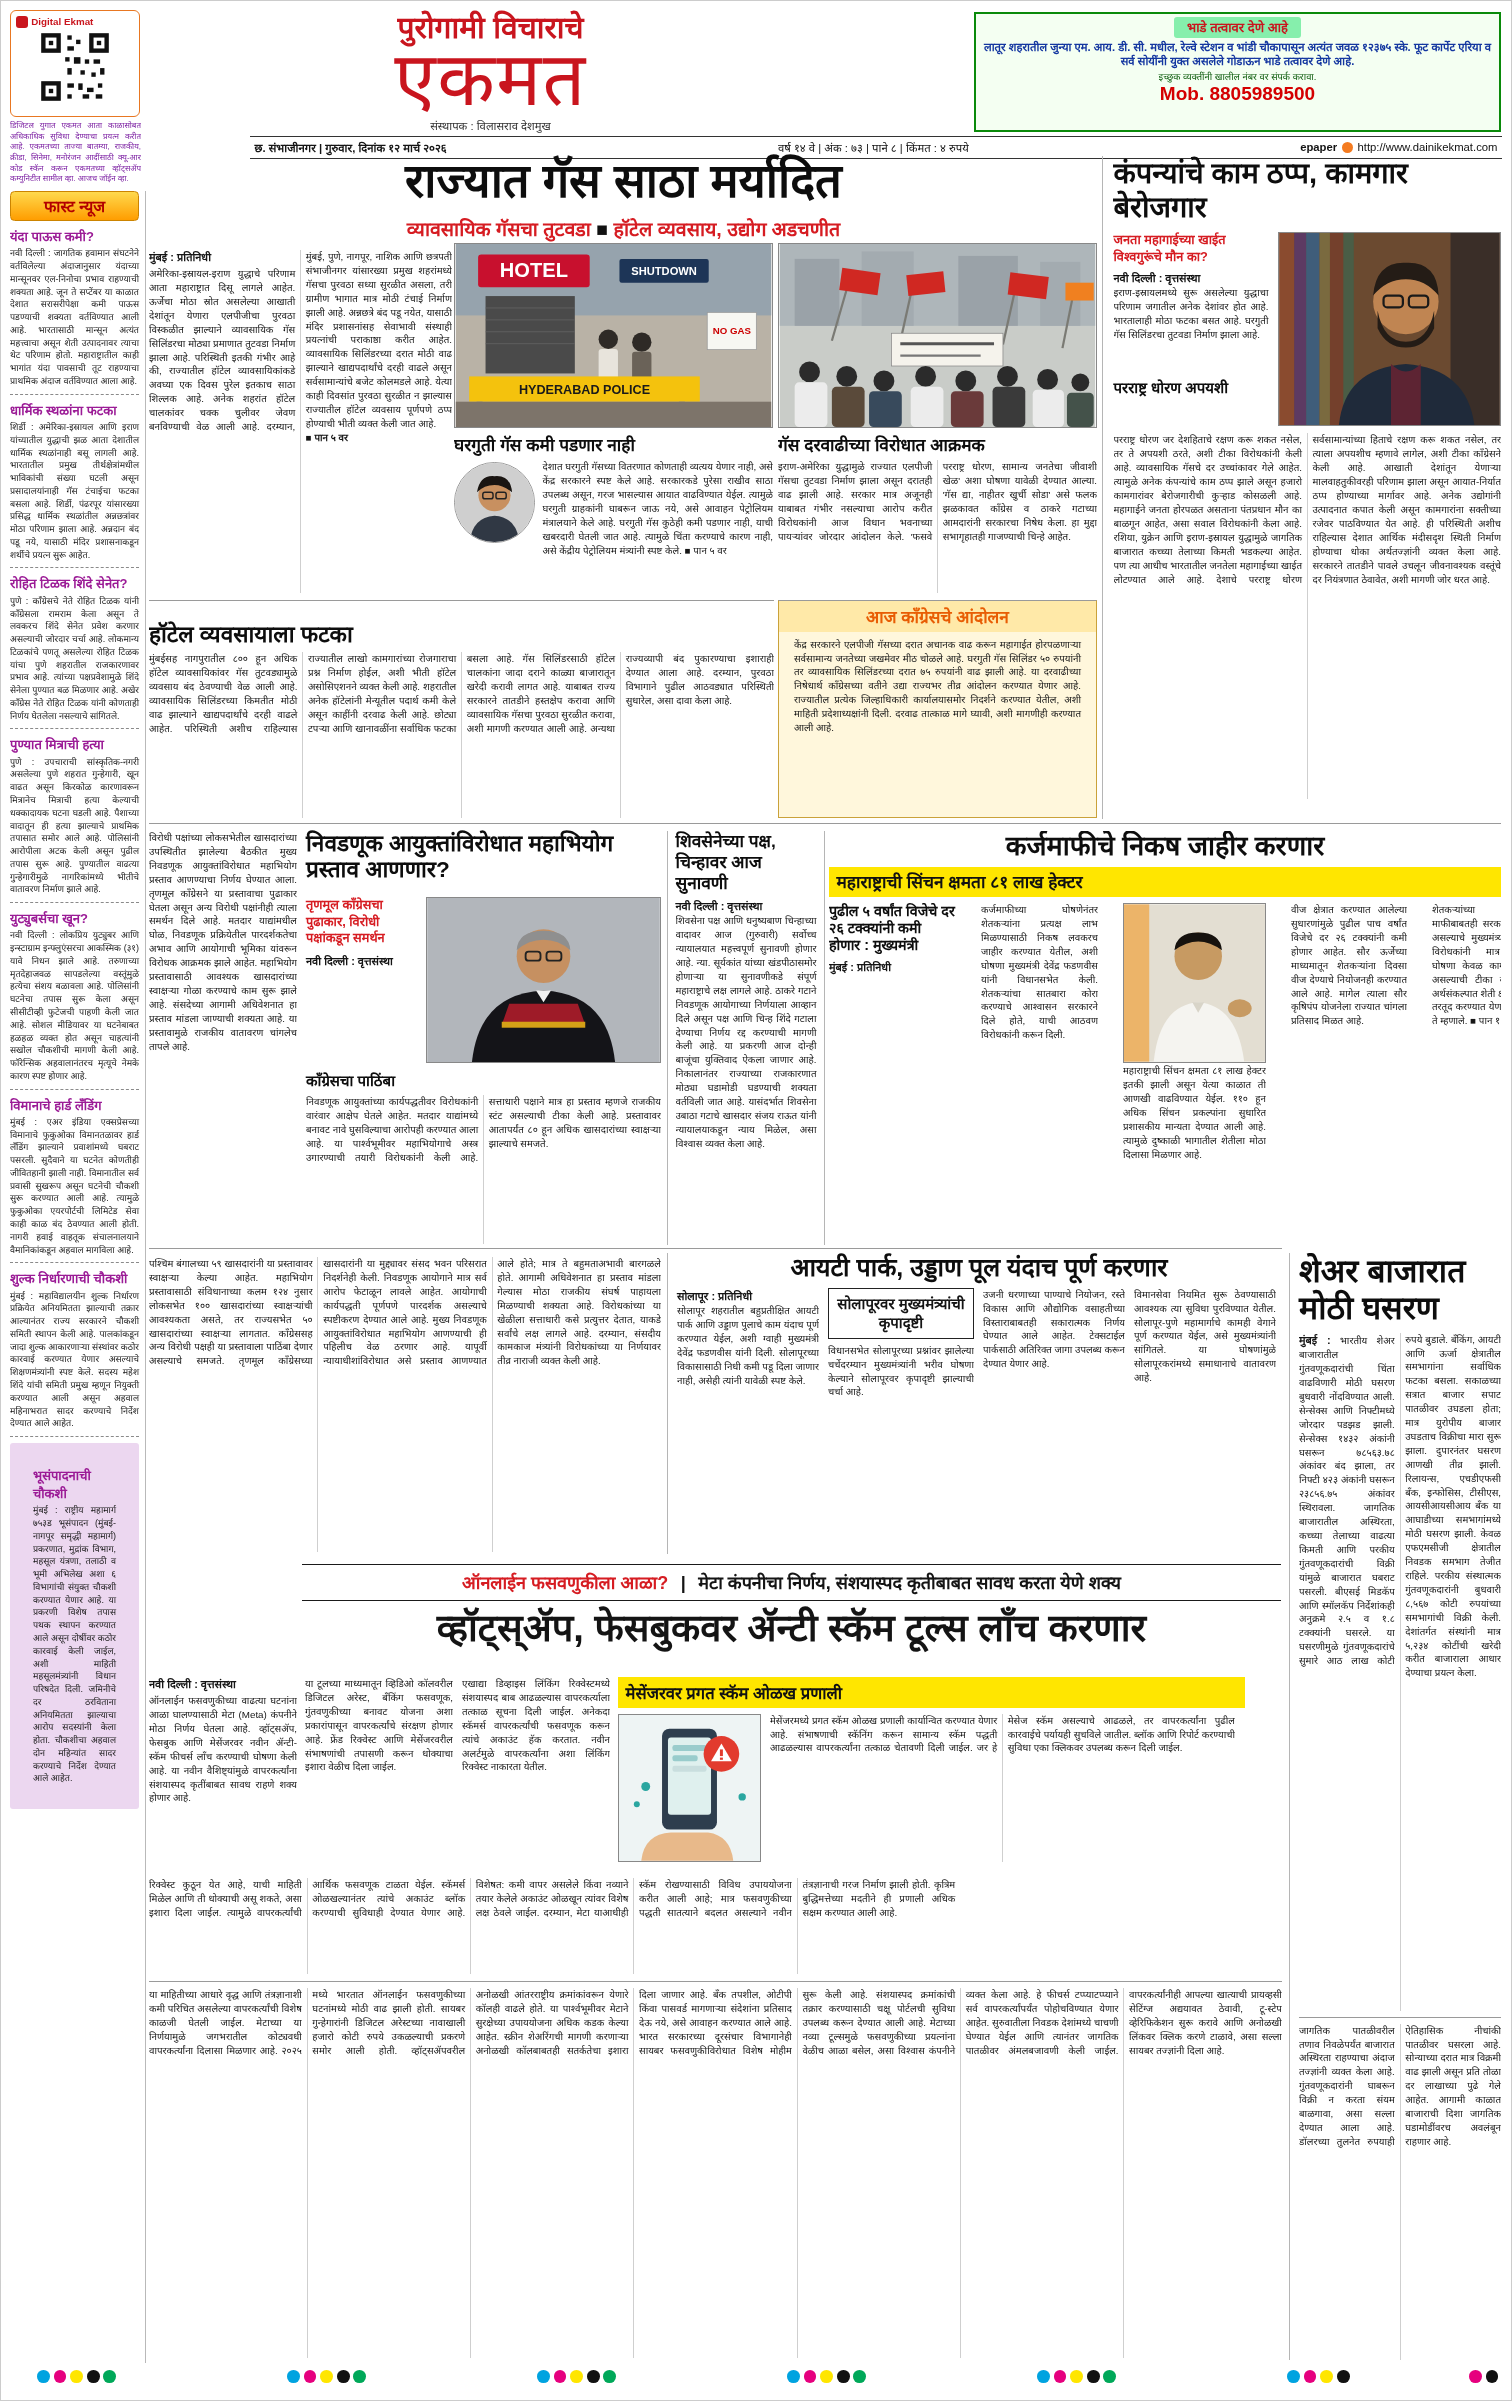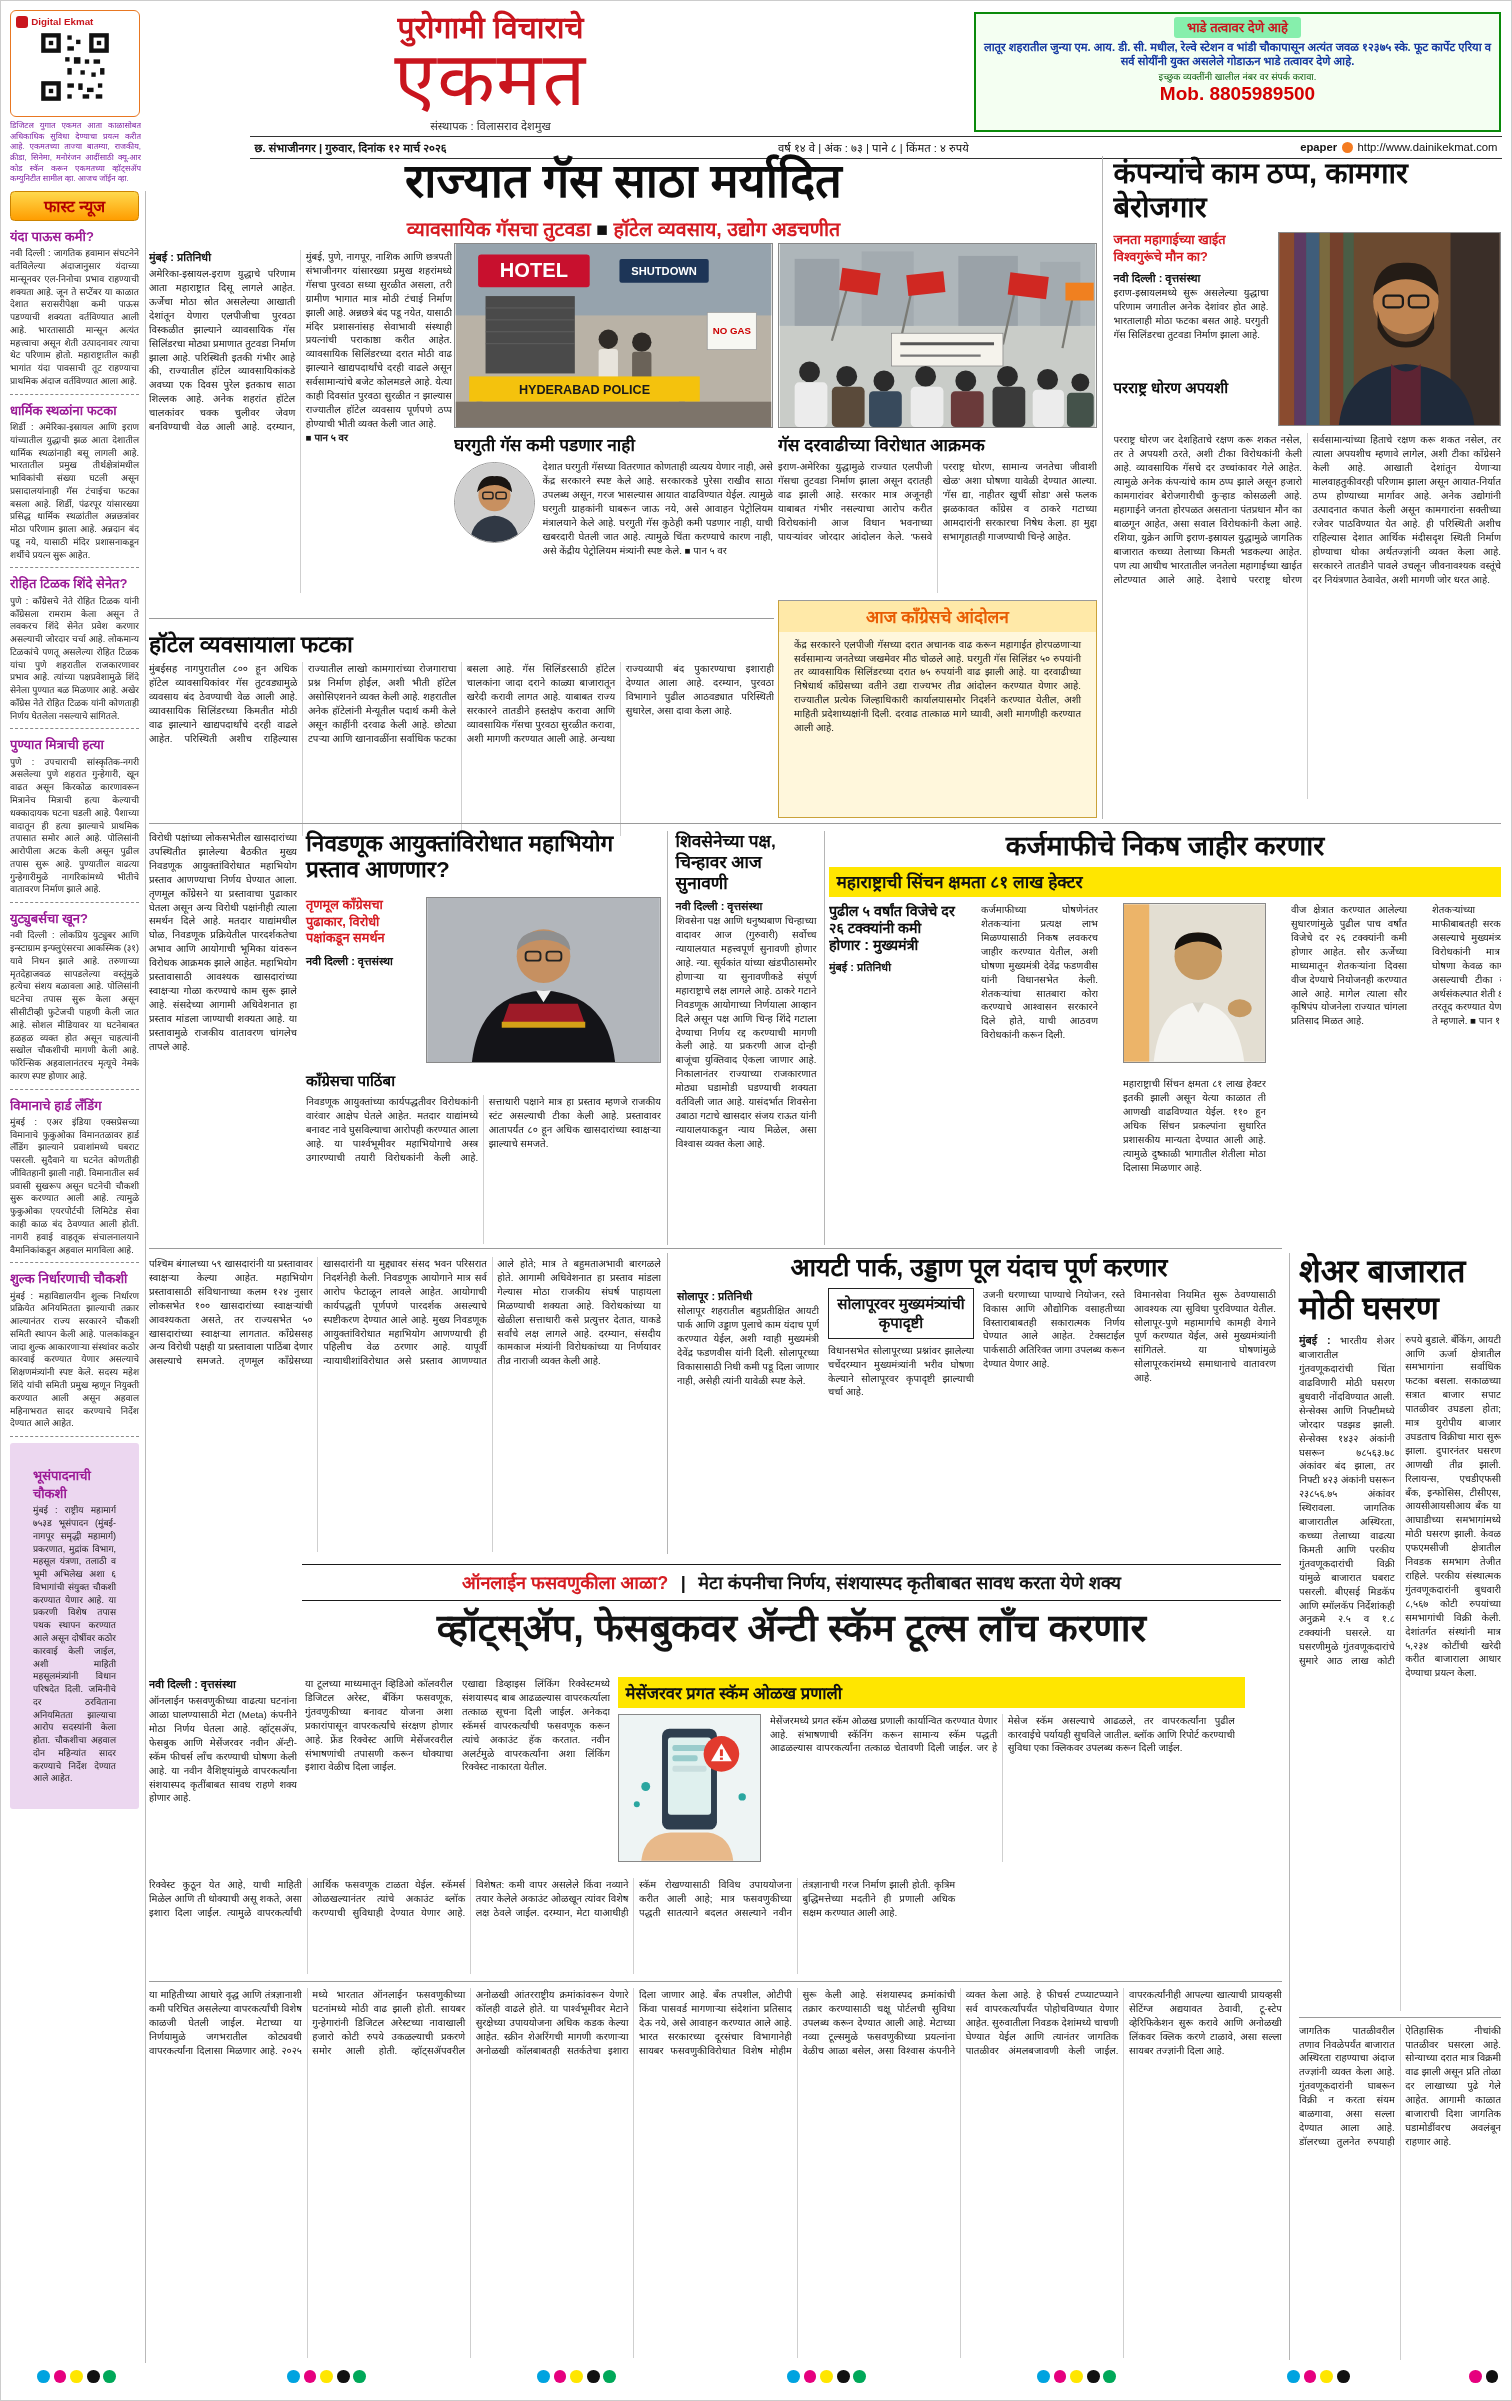--- a/index.html
+++ b/index.html
@@ -274,21 +274,21 @@
       </span>
       <span>देशात घरगुती गॅसच्या वितरणात कोणताही व्यत्यय येणार नाही, असे केंद्र सरकारने स्पष्ट केले आहे. सरकारकडे पुरेसा राखीव साठा उपलब्ध असून, गरज भासल्यास आयात वाढविण्यात येईल. त्यामुळे घरगुती ग्राहकांनी घाबरून जाऊ नये, असे आवाहन पेट्रोलियम मंत्रालयाने केले आहे. घरगुती गॅस कुठेही कमी पडणार नाही, याची खबरदारी घेतली जात आहे. त्यामुळे चिंता करण्याचे कारण नाही, असे केंद्रीय पेट्रोलियम मंत्र्यांनी स्पष्ट केले.  ■ पान ५ वर</span>
     </div>
   </div>
 
   <div class="abs" style="left:777px;top:434px;width:319px;height:161px;overflow:hidden">
     <div class="h-med">गॅस दरवाढीच्या विरोधात आक्रमक</div>
     <div class="bt c2" style="margin-top:4.5px;height:133px">इराण-अमेरिका युद्धामुळे राज्यात एलपीजी गॅसचा तुटवडा निर्माण झाला असून दरातही वाढ झाली आहे. सरकार मात्र अजूनही याबाबत गंभीर नसल्याचा आरोप करीत विरोधकांनी आज विधान भवनाच्या पायऱ्यांवर जोरदार आंदोलन केले. 'फसवे परराष्ट्र धोरण, सामान्य जनतेचा जीवाशी खेळ' अशा घोषणा यावेळी देण्यात आल्या. 'गॅस द्या, नाहीतर खुर्ची सोडा' असे फलक झळकावत काँग्रेस व ठाकरे गटाच्या आमदारांनी सरकारचा निषेध केला. हा मुद्दा सभागृहातही गाजण्याची चिन्हे आहेत.</div>
   </div>
 
-  <div class="abs rule" style="left:148px;top:617px;width:625px;height:218px;padding-top:13px;overflow:hidden">
+  <div class="abs rule" style="left:148px;top:599px;width:625px;height:218px;padding-top:21px;overflow:hidden">
     <div class="h-sec">हॉटेल व्यवसायाला फटका</div>
     <div class="bt c4" style="margin-top:4.5px;height:179px">मुंबईसह नागपुरातील ८०० हून अधिक हॉटेल व्यावसायिकांवर गॅस तुटवड्यामुळे व्यवसाय बंद ठेवण्याची वेळ आली आहे. व्यावसायिक सिलिंडरच्या किमतीत मोठी वाढ झाल्याने खाद्यपदार्थांचे दरही वाढले आहेत. परिस्थिती अशीच राहिल्यास राज्यातील लाखो कामगारांच्या रोजगाराचा प्रश्न निर्माण होईल, अशी भीती हॉटेल असोसिएशनने व्यक्त केली आहे. शहरातील अनेक हॉटेलांनी मेन्यूतील पदार्थ कमी केले असून काहींनी दरवाढ केली आहे. छोट्या टपऱ्या आणि खानावळींना सर्वाधिक फटका बसला आहे. गॅस सिलिंडरसाठी हॉटेल चालकांना जादा दराने काळ्या बाजारातून खरेदी करावी लागत आहे. याबाबत राज्य सरकारने तातडीने हस्तक्षेप करावा आणि व्यावसायिक गॅसचा पुरवठा सुरळीत करावा, अशी मागणी करण्यात आली आहे. अन्यथा राज्यव्यापी बंद पुकारण्याचा इशाराही देण्यात आला आहे. दरम्यान, पुरवठा विभागाने पुढील आठवड्यात परिस्थिती सुधारेल, असा दावा केला आहे.</div>
   </div>
 
   <div class="abs congress rule" style="left:777px;top:599px;width:319px;height:218px">
     <div class="congress-h">आज काँग्रेसचे आंदोलन</div>
     <div class="congress-b bt" style="height:184px">केंद्र सरकारने एलपीजी गॅसच्या दरात अचानक वाढ करून महागाईत होरपळणाऱ्या सर्वसामान्य जनतेच्या जखमेवर मीठ चोळले आहे. घरगुती गॅस सिलिंडर ५० रुपयांनी तर व्यावसायिक सिलिंडरच्या दरात ७५ रुपयांनी वाढ झाली आहे. या दरवाढीच्या निषेधार्थ काँग्रेसच्या वतीने उद्या राज्यभर तीव्र आंदोलन करण्यात येणार आहे. राज्यातील प्रत्येक जिल्हाधिकारी कार्यालयासमोर निदर्शने करण्यात येतील, अशी माहिती प्रदेशाध्यक्षांनी दिली. दरवाढ तात्काळ मागे घ्यावी, अशी मागणीही करण्यात आली आहे.</div>
   </div>
 
   <div class="abs vl" style="left:1101px;top:155px;width:399px;height:663px;padding-left:10.5px;overflow:hidden">
@@ -371,21 +371,21 @@
           <svg class="ph" viewBox="0 0 190 212">
             <rect width="190" height="212" fill="#e3ded2"></rect>
             <rect x="0" y="0" width="34" height="212" fill="#f0a23c" opacity=".7"></rect>
             <circle cx="100" cy="70" r="32" fill="#c79a62"></circle>
             <path d="M68 62 Q70 38 100 38 Q130 38 132 62 Q116 50 100 50 Q84 50 68 62Z" fill="#16120e"></path>
             <path d="M40 212 Q48 136 100 132 Q152 136 162 212Z" fill="#f5f4f0"></path>
             <path d="M92 132 L100 146 L108 132Z" fill="#d8d4c8"></path>
             <ellipse cx="156" cy="140" rx="16" ry="12" fill="#c79a62"></ellipse>
           </svg>
         </div>
-        <div class="bt" style="height:175px;margin-top:14px">महाराष्ट्राची सिंचन क्षमता ८१ लाख हेक्टर इतकी झाली असून येत्या काळात ती आणखी वाढविण्यात येईल. ११० हून अधिक सिंचन प्रकल्पांना सुधारित प्रशासकीय मान्यता देण्यात आली आहे. त्यामुळे दुष्काळी भागातील शेतीला मोठा दिलासा मिळणार आहे.</div>
+        <div class="bt" style="height:175px;margin-top:1px">महाराष्ट्राची सिंचन क्षमता ८१ लाख हेक्टर इतकी झाली असून येत्या काळात ती आणखी वाढविण्यात येईल. ११० हून अधिक सिंचन प्रकल्पांना सुधारित प्रशासकीय मान्यता देण्यात आली आहे. त्यामुळे दुष्काळी भागातील शेतीला मोठा दिलासा मिळणार आहे.</div>
       </div>
       <div class="bt" style="width:116px;height:340px;flex:0 0 auto">वीज क्षेत्रात करण्यात आलेल्या सुधारणांमुळे पुढील पाच वर्षांत विजेचे दर २६ टक्क्यांनी कमी होणार आहेत. सौर ऊर्जेच्या माध्यमातून शेतकऱ्यांना दिवसा वीज देण्याचे नियोजनही करण्यात आले आहे. मागेल त्याला सौर कृषिपंप योजनेला राज्यात चांगला प्रतिसाद मिळत आहे.</div>
       <div class="bt" style="width:120px;height:340px;flex:0 0 auto">शेतकऱ्यांच्या वीजबिल माफीबाबतही सरकार सकारात्मक असल्याचे मुख्यमंत्र्यांनी सांगितले. विरोधकांनी मात्र सरकारच्या घोषणा केवळ कागदावरच राहत असल्याची टीका केली. यंदाच्या अर्थसंकल्पात शेती क्षेत्रासाठी भरीव तरतूद करण्यात येणार असल्याचेही ते म्हणाले.  ■ पान १ वर</div>
     </div>
   </div>
 
   <div class="abs rule" style="left:148px;top:1247px;width:1133px"></div>
 
   <div class="abs bt c3" style="left:148px;top:1256px;width:512px;height:295px">पश्चिम बंगालच्या ५९ खासदारांनी या प्रस्तावावर स्वाक्षऱ्या केल्या आहेत. महाभियोग प्रस्तावासाठी संविधानाच्या कलम १२४ नुसार लोकसभेत १०० खासदारांच्या स्वाक्षऱ्यांची आवश्यकता असते, तर राज्यसभेत ५० खासदारांच्या स्वाक्षऱ्या लागतात. काँग्रेससह अन्य विरोधी पक्षही या प्रस्तावाला पाठिंबा देणार असल्याचे समजते. तृणमूल काँग्रेसच्या खासदारांनी या मुद्द्यावर संसद भवन परिसरात निदर्शनेही केली. निवडणूक आयोगाने मात्र सर्व आरोप फेटाळून लावले आहेत. आयोगाची कार्यपद्धती पूर्णपणे पारदर्शक असल्याचे स्पष्टीकरण देण्यात आले आहे. मुख्य निवडणूक आयुक्तांविरोधात महाभियोग आणण्याची ही पहिलीच वेळ ठरणार आहे. यापूर्वी न्यायाधीशांविरोधात असे प्रस्ताव आणण्यात आले होते; मात्र ते बहुमताअभावी बारगळले होते. आगामी अधिवेशनात हा प्रस्ताव मांडला गेल्यास मोठा राजकीय संघर्ष पाहायला मिळण्याची शक्यता आहे. विरोधकांच्या या खेळीला सत्ताधारी कसे प्रत्युत्तर देतात, याकडे सर्वांचे लक्ष लागले आहे. दरम्यान, संसदीय कामकाज मंत्र्यांनी विरोधकांच्या या निर्णयावर तीव्र नाराजी व्यक्त केली आहे.</div>
 

